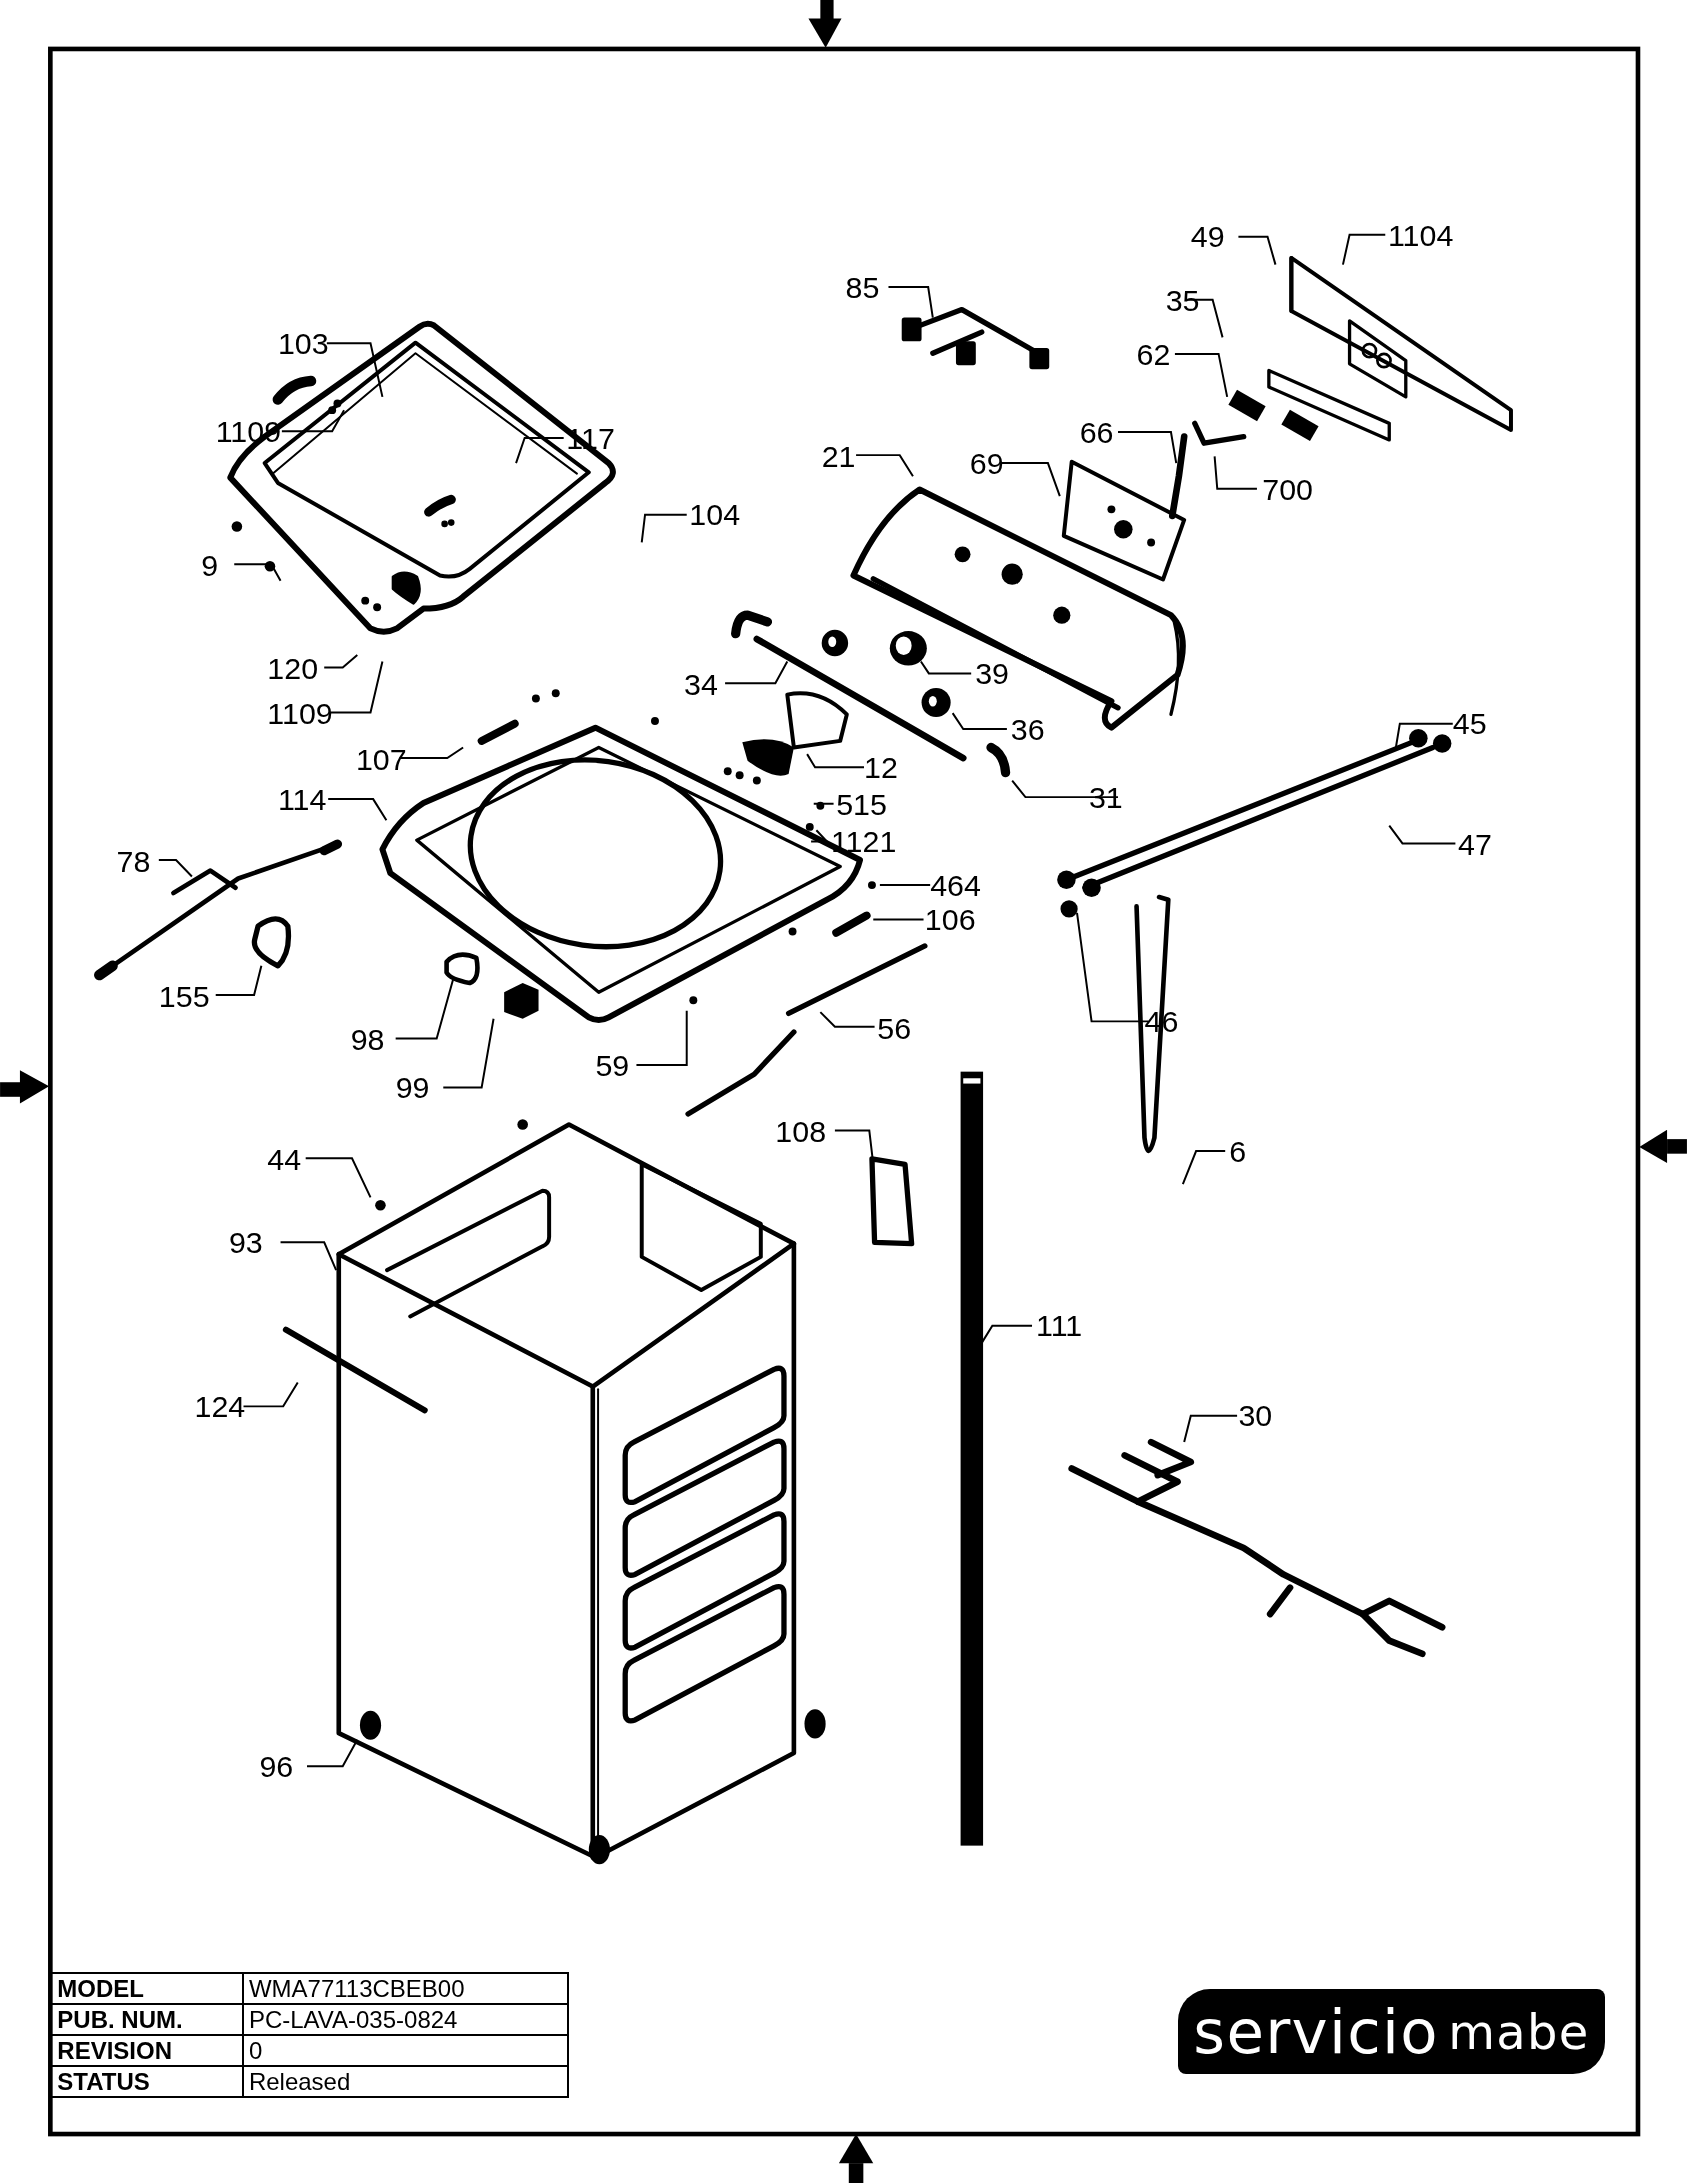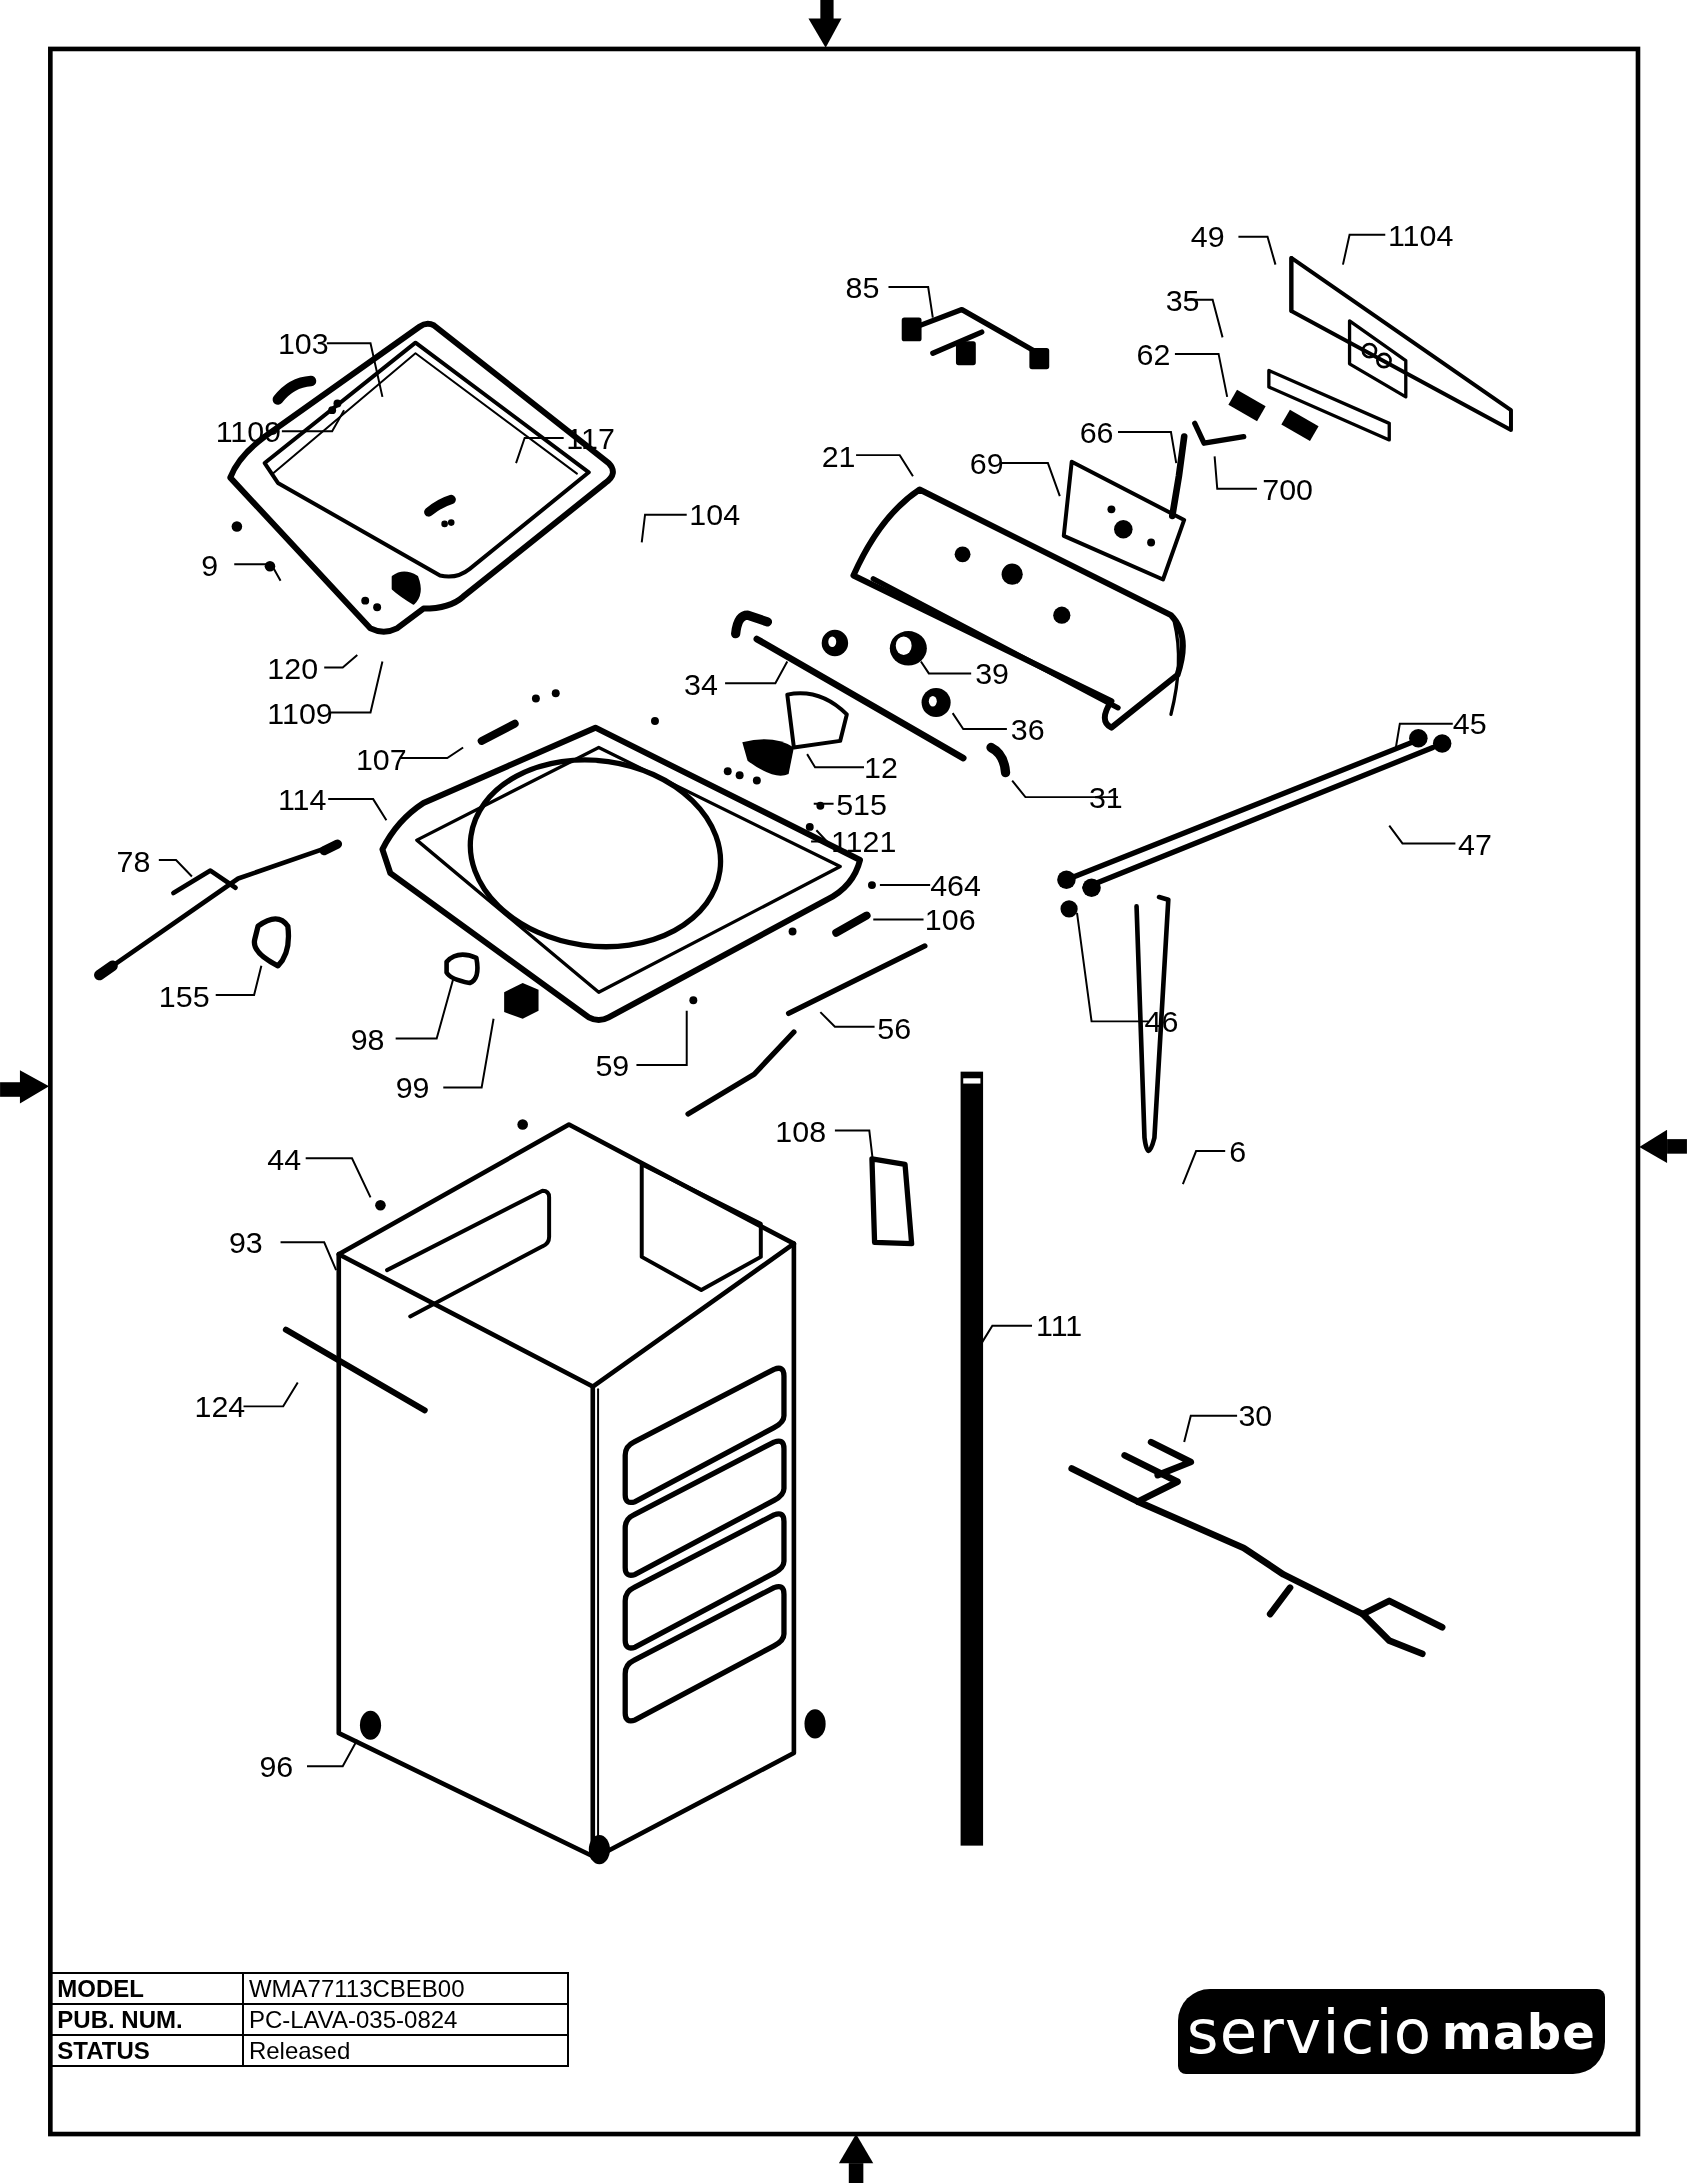--- a/index.html
+++ b/index.html
@@ -4,21 +4,21 @@
 <style>
   html, body { margin: 0; padding: 0; background: #ffffff; }
   body { width: 1687px; height: 2183px; position: relative; overflow: hidden; font-family: "Liberation Sans", sans-serif; }
   #sheet { position: absolute; left: 0; top: 0; width: 1687px; height: 2183px; }
   svg text.callout { font-family: "Liberation Sans", sans-serif; font-size: 46px; fill: #000; }
   .tb { position: absolute; left: 50px; top: 1972px; width: 519px; border-collapse: collapse; font-family: "Liberation Sans", sans-serif; }
   .tb td { border: 2.6px solid #000; height: 26.5px; padding: 1.3px 5.3px; font-size: 24px; color: #000; line-height: 25px; }
   .tb td.k { font-weight: bold; width: 179px; }
   .logo { position: absolute; left: 1178px; top: 1989px; width: 427px; height: 85px; background: #000; border-radius: 32px 8px 32px 8px; display: flex; align-items: center; justify-content: center; color: #fff; font-family: "DejaVu Sans", sans-serif; font-size: 46px; letter-spacing: 1.3px; }
   .logo .a { font-weight: normal; font-family: "DejaVu Sans", sans-serif; margin-right: 9.3px; font-size: 61px; }
-  .logo .b { font-weight: bold; font-size: 48px; }
+  .logo .b { font-weight: normal; font-size: 48px; }
 </style>
 </head>
 <body>
 
 <svg id="sheet" viewBox="0 0 2550 3300" xmlns="http://www.w3.org/2000/svg">
 
   <rect x="76" y="74" width="2400" height="3152" fill="none" stroke="#000" stroke-width="7"></rect>
 
   <g>
     <rect x="1240" y="0" width="20" height="30" fill="#000"></rect>
@@ -323,20 +323,24 @@
   <tbody>
       <tr>
     <td class="k">MODEL</td>
     <td>WMA77113CBEB00</td>
   </tr>
   <tr>
     <td class="k">PUB. NUM.</td>
     <td>PC-LAVA-035-0824</td>
   </tr>
   <tr>
+    <td class="k">REVISION</td>
+    <td>0</td>
+  </tr>
+  <tr>
     <td class="k">STATUS</td>
     <td>Released</td>
   </tr>
 </tbody>
   </table>
 
 <div class="logo">
   <span class="a">servicio</span>
   <span class="b">mabe</span>
 </div>

